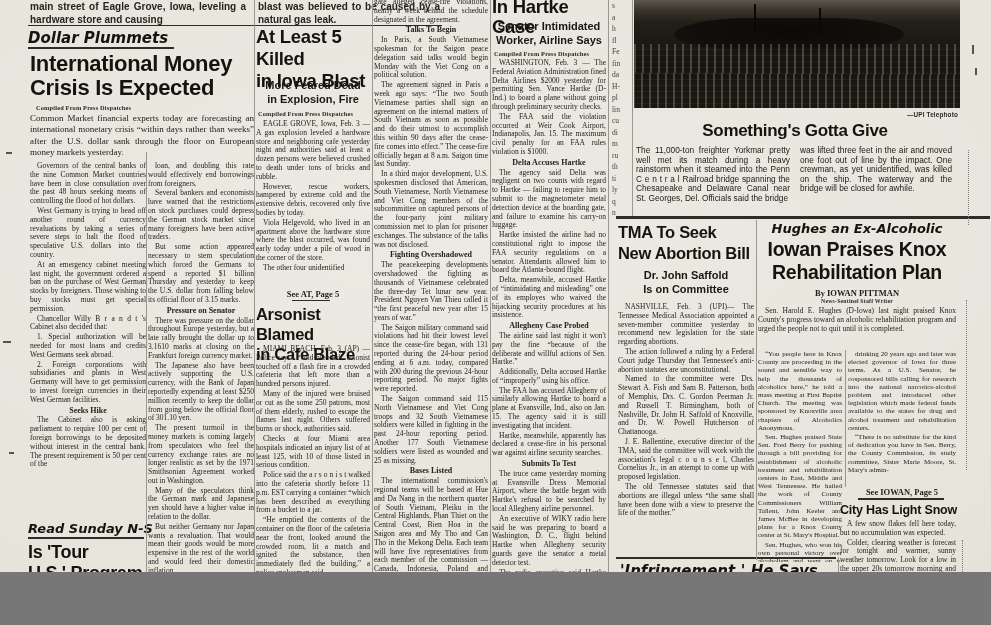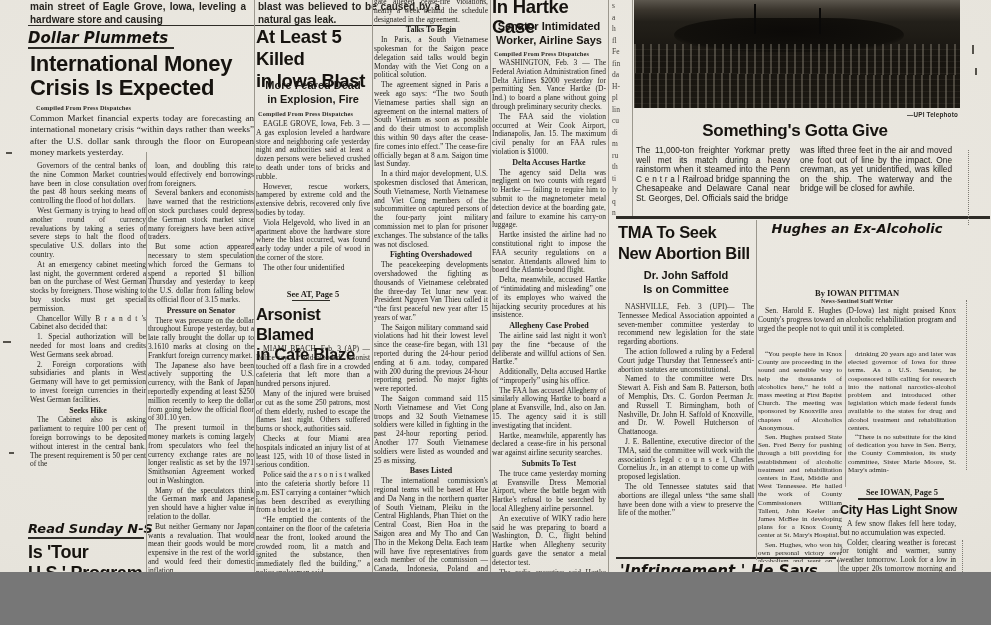--- a/index.html
+++ b/index.html
@@ -156,20 +156,24 @@
   </div>
   <div class="deck" style="left:618px;top:268px;width:136px;font-size:11px;line-height:14px;">
     <div>Dr. John Saffold</div>
     <div>Is on Committee</div>
   </div>
   <div class="bcol" style="left:618px;top:303px;width:136px;height:252px;">
     <span><p>NASHVILLE, Feb. 3 (UPI)— The Tennessee Medical Association appointed a seven-member committee yesterday to recommend new legislation for the state regarding abortions.</p><p>The action followed a ruling by a Federal Court judge Thursday that Tennessee's anti-abortion statutes are unconstitutional.</p><p>Named to the committee were Drs. Stewart A. Fish and Sam B. Patterson, both of Memphis, Drs. C. Gordon Peerman Jr. and Russell T. Birmingham, both of Nashville, Dr. John H. Saffold of Knoxville, and Dr. W. Powell Hutcherson of Chattanooga.</p><p>J. E. Ballentine, executive director of the TMA, said the committee will work with the association's legal c o u n s e l, Charles Cornelius Jr., in an attempt to come up with proposed legislation.</p><p>The old Tennessee statutes said that abortions are illegal unless “the same shall have been done with a view to preserve the life of the mother.”</p></span>
   </div>
 
   <div class="kick ctr" style="left:758px;top:221px;width:198px;font-size:13px;font-style:italic;">Hughes an Ex-Alcoholic</div>
+  <div class="hl ctr" style="left:756px;top:238px;width:202px;font-size:19.5px;line-height:23px;">
+    <div>Iowan Praises Knox</div>
+    <div>Rehabilitation Plan</div>
+  </div>
   <div class="jump" style="left:758px;top:288px;width:198px;font-size:8.5px;">By IOWAN PITTMAN</div>
   <div class="credit ctr" style="left:758px;top:298px;width:198px;text-align:center;font-size:5.8px;">News-Sentinel Staff Writer</div>
   <div class="bcol" style="left:758px;top:307px;width:198px;height:40px;">
     <p>Sen. Harold E. Hughes (D-Iowa) last night praised Knox County's progress toward an alcoholic rehabilitation program and urged the people not to quit until it is completed.</p>
   </div>
   <div class="bcol" style="left:758px;top:350px;width:84px;height:212px;font-size:7px;line-height:8.2px;">
     <span><p>“You people here in Knox County are proceeding in the sound and sensible way to help the thousands of alcoholics here,” he told a mass meeting at First Baptist Church. The meeting was sponsored by Knoxville area chapters of Alcoholics Anonymous.</p><p>Sen. Hughes praised State Sen. Fred Berry for pushing through a bill providing for establishment of alcoholic treatment and rehabilitation centers in East, Middle and West Tennessee. He hailed the work of County Commissioners William Tallent, John Keeler and James McBee in developing plans for a Knox County center at St. Mary's Hospital.</p><p>Sen. Hughes, who won his own personal victory over alcoholism and went on to help thousands of other alcoholics, quit</p></span>
   </div>
   <div class="bcol" style="left:848px;top:350px;width:108px;height:132px;font-size:7px;line-height:8.2px;">
     <span><p>drinking 20 years ago and later was elected governor of Iowa for three terms. As a U.S. Senator, he cosponsored bills calling for research into the national narcotics-alcohol problem and introduced other legislation which made federal funds available to the states for drug and alcohol treatment and rehabilitation centers.</p><p>“There is no substitute for the kind of dedication you have in Sen. Berry, the County Commission, its study committee, Sister Marie Moore, St. Mary's admin-</p></span>

